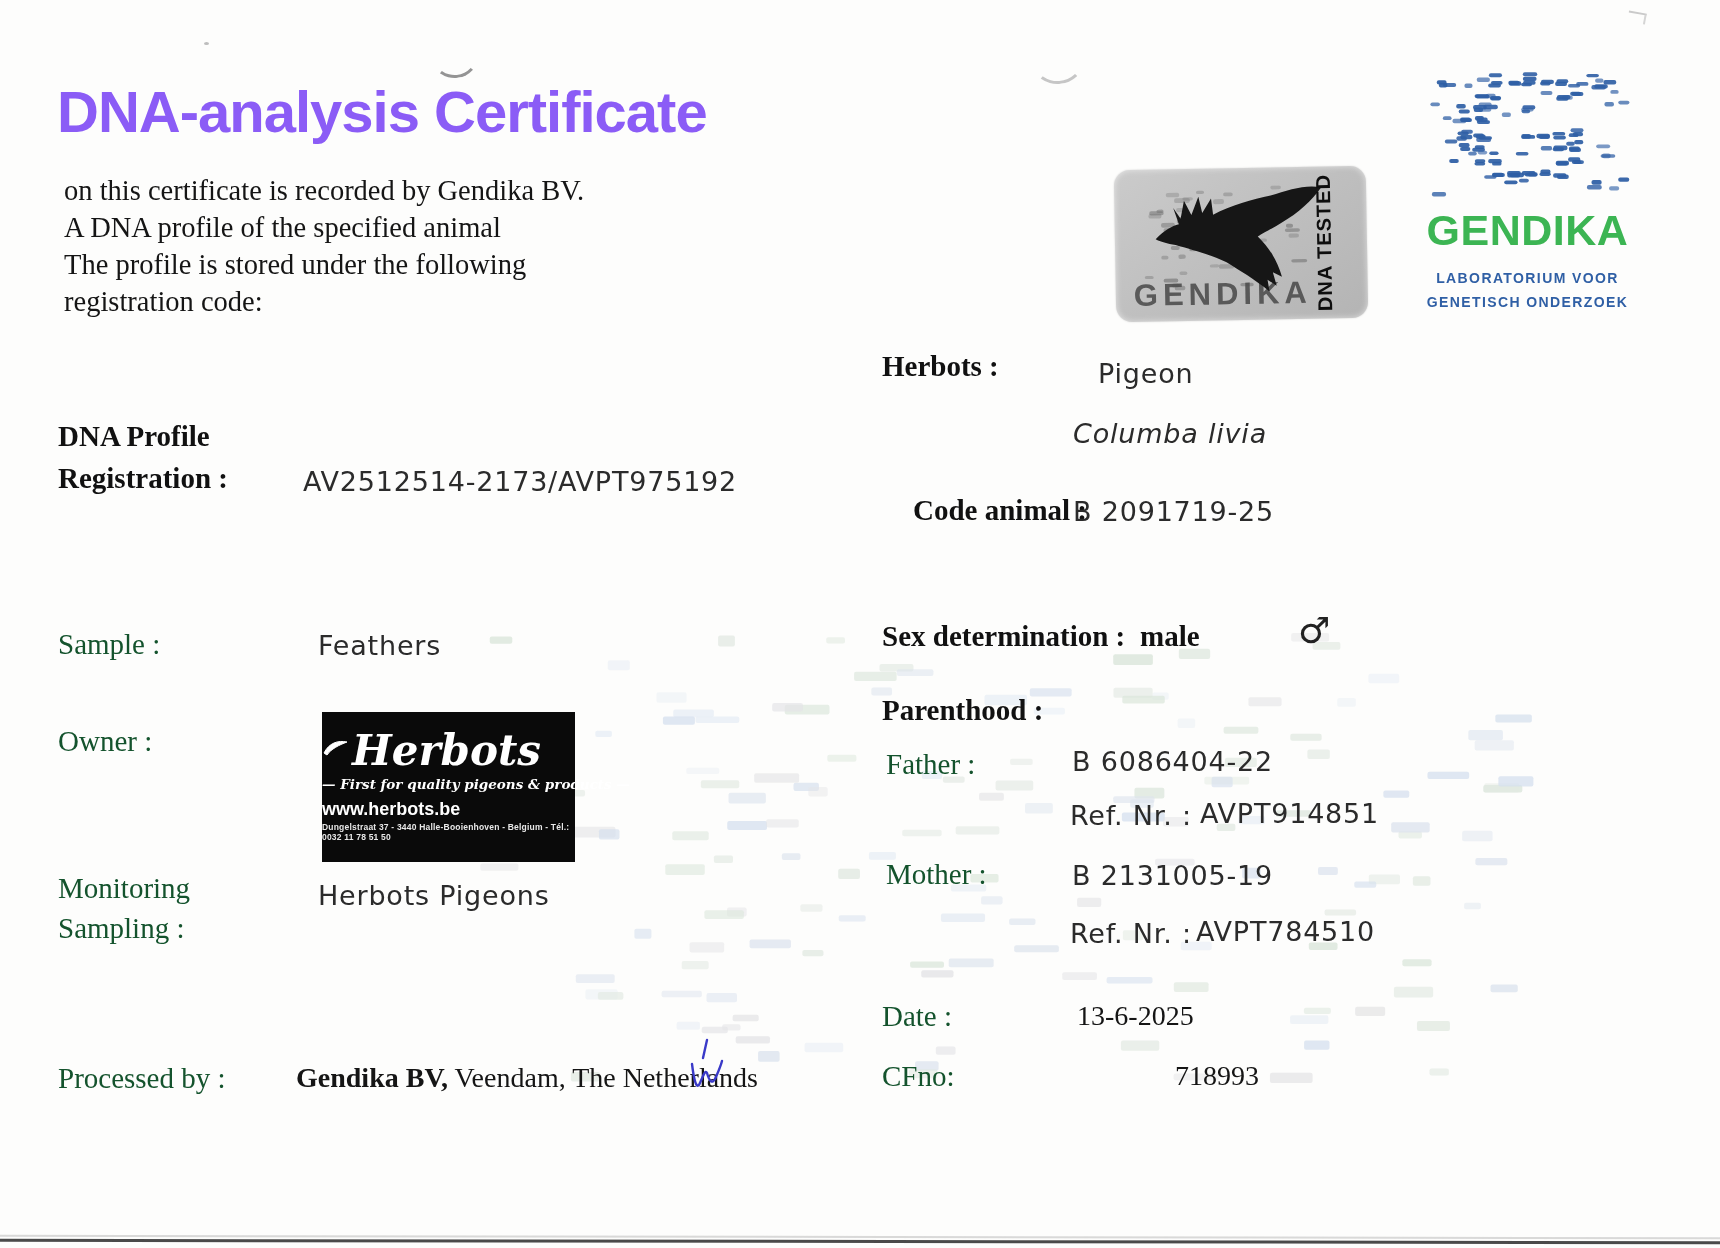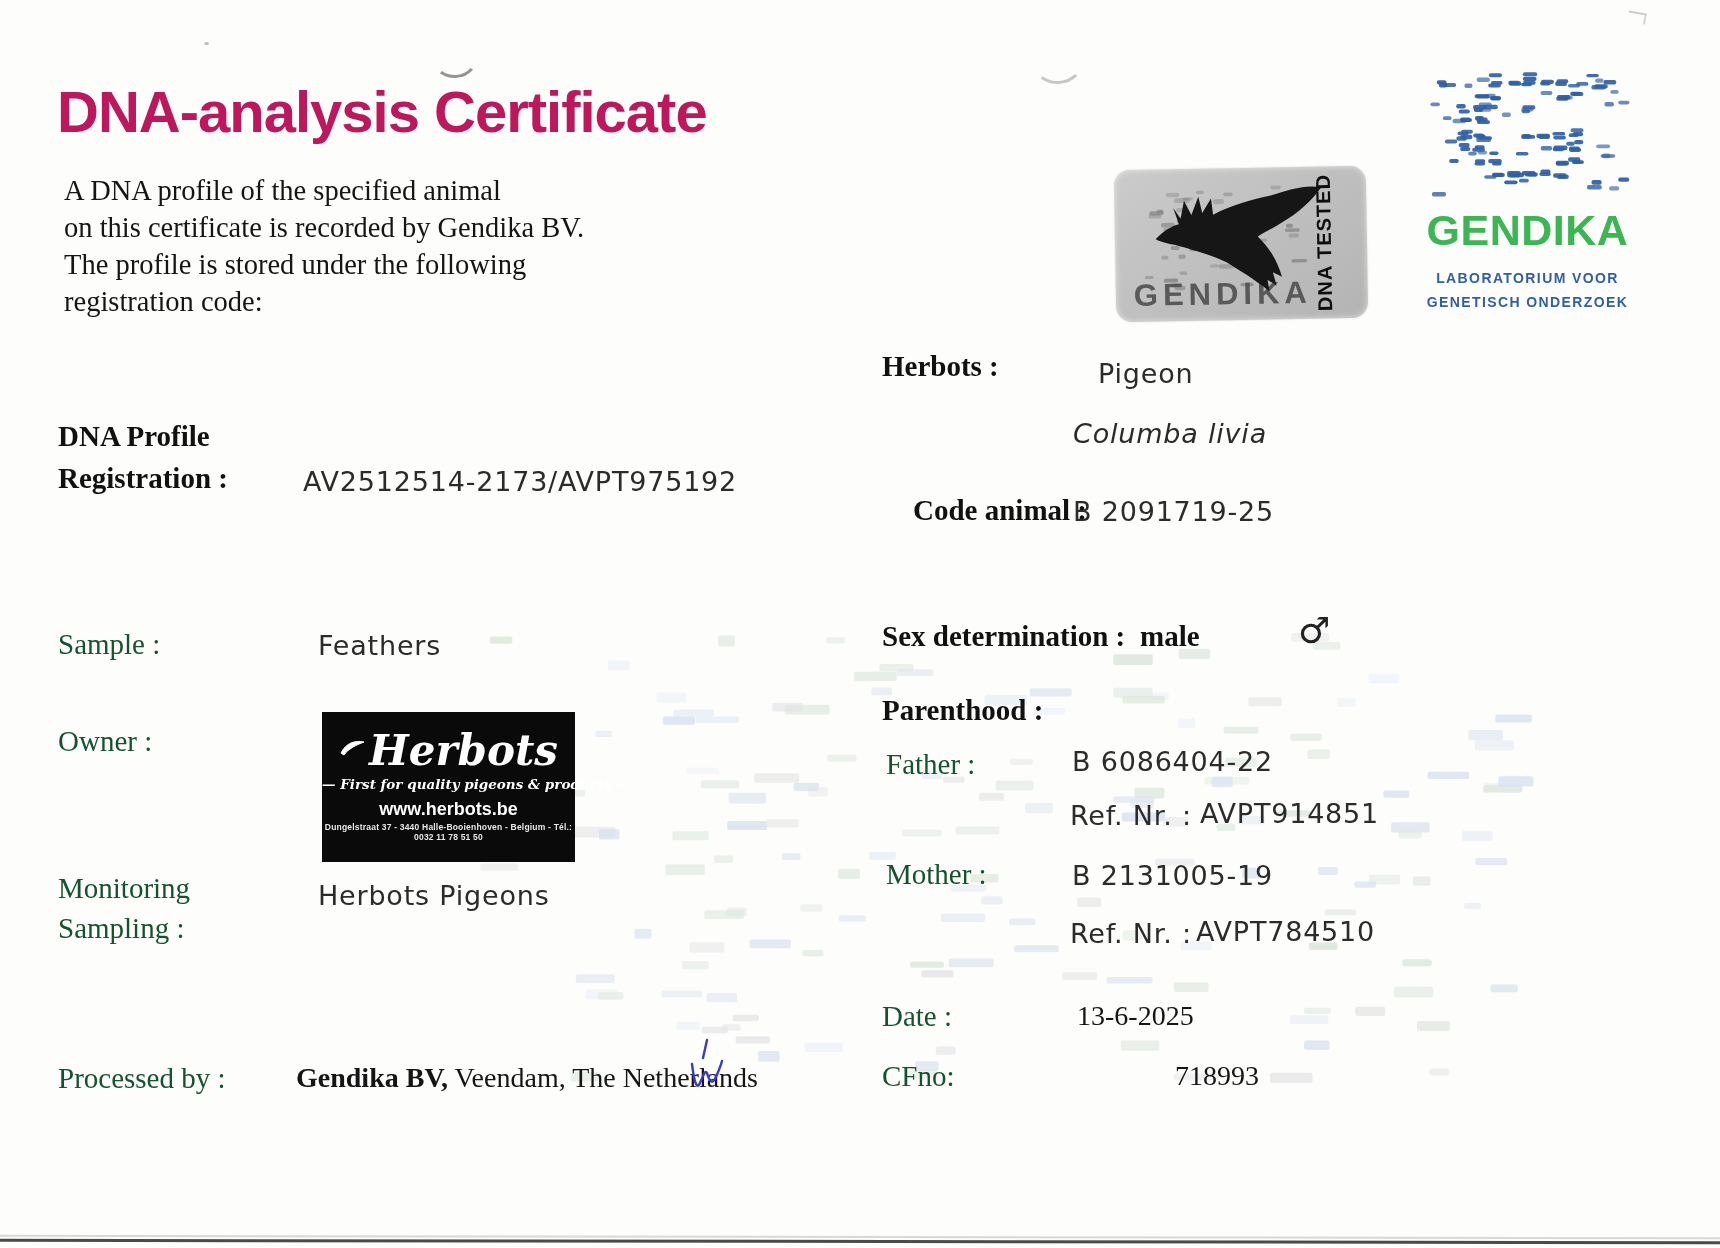--- a/index.html
+++ b/index.html
@@ -6,21 +6,21 @@
   body{
     width:1720px;height:1248px;position:relative;overflow:hidden;
     background:#fdfdfc;
     font-family:"Liberation Serif", serif;
     color:#1a1a1a;
   }
   .abs{position:absolute;}
   
   .title{
     font-family:"Liberation Sans", sans-serif;
-    font-weight:bold;font-size:58px;letter-spacing:-1px;color:#be185d;
+    font-weight:bold;font-size:58px;letter-spacing:-1px;color:#8b5cf6;
   }
   .para{font-size:28.5px;line-height:37px;color:#151515;}
   .lbl{font-size:29px;color:#14532d;}
   .lbl-b{font-size:29px;font-weight:bold;color:#111;}
   .hand{
     font-family:"DejaVu Sans", sans-serif;
     font-size:27px;color:#2b2b2b;letter-spacing:0.8px;
   }
   .hand-i{font-style:italic;}
   .serif-val{font-size:28px;color:#151515;}
@@ -50,21 +50,21 @@
     font-size:43px;letter-spacing:0.5px;color:#3cb553;
   }
   .logo-sub{
     left:1405px;top:266px;width:245px;text-align:center;
     font-family:"Liberation Sans", sans-serif;font-weight:bold;
     font-size:14px;letter-spacing:1.4px;color:#2f5fa5;line-height:24px;
   }
   
   .herbots{
     left:322px;top:712px;width:253px;height:150px;background:#0a0a0a;
-    color:#fff;text-align:center;
+    color:#fff;text-align:left;
   }
   .herbots-name{
     margin-top:16px;font-family:"DejaVu Serif", serif;font-style:italic;
     font-weight:bold;font-size:42px;line-height:46px;
   }
   .herbots-tag{
     font-family:"DejaVu Serif", serif;font-style:italic;font-weight:bold;
     font-size:13.5px;margin-top:2px;white-space:nowrap;
   }
   .herbots-web{
@@ -252,22 +252,22 @@
     <rect x="633.1909916145685" y="166.21887195446476" width="41.32006328241903" height="6.717264602760442" rx="2" fill="#dde4ee" opacity="0.6310913526365027"></rect>
     <rect x="6.027592339565787" y="142.11400071723108" width="29.146745247369047" height="7.2245620885978274" rx="2" fill="#dfe8df" opacity="0.5214105137025056"></rect>
     <rect x="501.0846849256589" y="266.25813506835055" width="21.425354636006688" height="8.32256122740105" rx="2" fill="#dde4ee" opacity="0.5322285442064649"></rect>
     <rect x="38.61331904242435" y="110.83691174669048" width="20.44780179506531" height="10.034128277112789" rx="2" fill="#e4e4e6" opacity="0.8160300990408427"></rect>
     <rect x="683.0801775786468" y="186.96306972623015" width="25.661543061799158" height="9.59237327640521" rx="2" fill="#e4e4e6" opacity="0.5102806076688136"></rect>
     <rect x="857.2413788629888" y="67.9953675125704" width="18.571356209261044" height="8.797301508391882" rx="2" fill="#e8eef5" opacity="0.4588857980486405"></rect>
   </svg>
 
 <div class="abs title" style="left:57px;top:78px;">DNA-analysis Certificate</div>
 <div class="abs para" style="left:64px;top:172px;">
+  <div>on this certificate is recorded by Gendika BV.</div>
   <div>A DNA profile of the specified animal</div>
-  <div>on this certificate is recorded by Gendika BV.</div>
   <div>The profile is stored under the following</div>
   <div>registration code:</div>
 </div>
 
 <div class="abs lbl-b" style="left:58px;top:420px;">DNA Profile</div>
 <div class="abs lbl-b" style="left:58px;top:462px;">Registration :</div>
 <div class="abs hand" style="left:303px;top:466px;">AV2512514-2173/AVPT975192</div>
 
 <div class="abs lbl" style="left:58px;top:628px;">Sample :</div>
 <div class="abs hand" style="left:318px;top:630px;">Feathers</div>

